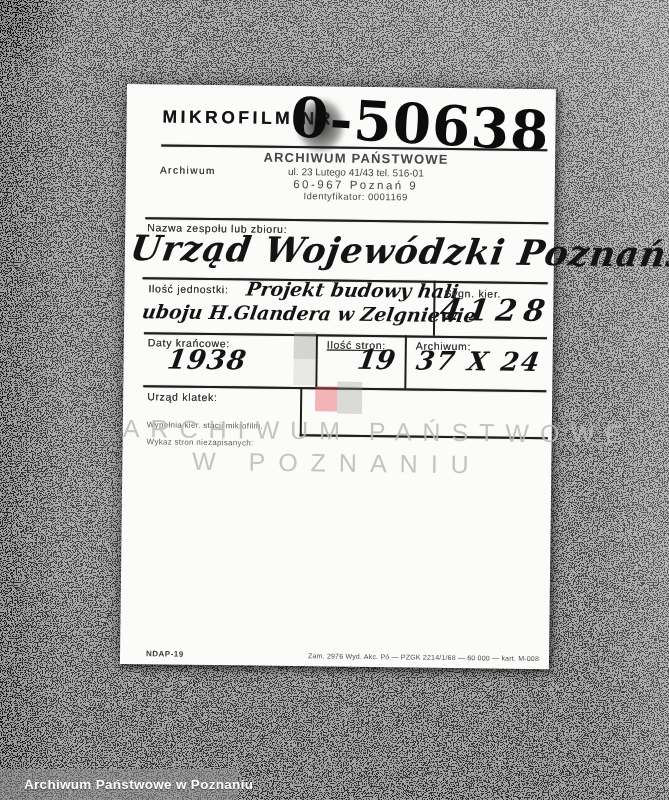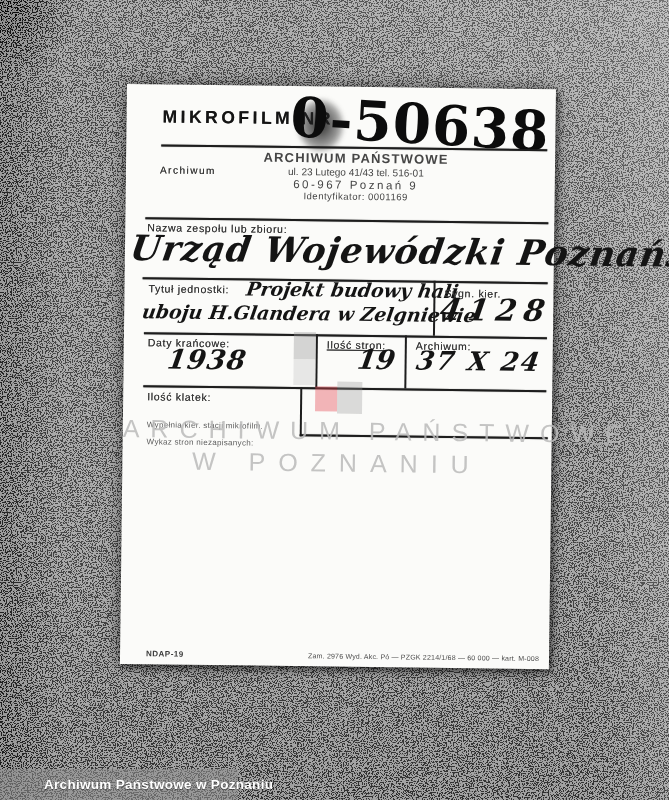--- a/index.html
+++ b/index.html
@@ -84,21 +84,21 @@
   .wm-sq-red{left:192px;top:300px;width:22px;height:25px;background:rgba(230,65,75,.38);}
   .wm-sq-c{left:214px;top:295px;width:25px;height:32px;background:rgba(150,150,150,.32);}
   .wm-line{left:0;right:0;text-align:center;font-size:25px;color:rgba(186,186,186,.85);
     font-family:"Liberation Sans",sans-serif;font-weight:400;white-space:nowrap;}
   .wm-line1{top:330px;letter-spacing:11px;}
   .wm-line2{top:362px;letter-spacing:13px;}
 
   
   .caption{position:absolute;left:0;top:769px;width:238px;height:31px;z-index:3;
     background:rgba(145,145,145,.58);}
-  .caption-text{display:block;margin-left:44px;line-height:31px;color:#fff;
+  .caption-text{display:block;margin-left:24px;line-height:31px;color:#fff;
     font-size:13.5px;font-weight:bold;letter-spacing:.3px;white-space:nowrap;
     text-shadow:0 1px 1px rgba(0,0,0,.45);}
 </style>
 </head>
 <body>
 
 <svg class="grain" xmlns="http://www.w3.org/2000/svg" width="669" height="800">
   <filter id="noise">
     <feTurbulence type="fractalNoise" baseFrequency="0.8" numOctaves="2" seed="7" stitchTiles="stitch"></feTurbulence>
     <feColorMatrix type="matrix" values="0 0 0 0 1  0 0 0 0 1  0 0 0 0 1  8 8 8 -21 0"></feColorMatrix>
@@ -119,39 +119,39 @@
     <div class="stamp-addr">ul. 23 Lutego 41/43 tel. 516-01</div>
     <div class="stamp-city">60-967 Poznań 9</div>
     <div class="stamp-id">Identyfikator: 0001169</div>
   </div>
   <div class="rule rule-2"></div>
 
   <div class="lbl-nazwa prt lbl">Nazwa zespołu lub zbioru:</div>
   <div class="hand hand-fonds">Urząd Wojewódzki Poznański</div>
   <div class="rule rule-3"></div>
 
-  <div class="lbl-tytul prt lbl">Tytuł jednostki:</div>
+  <div class="lbl-tytul prt lbl">Ilość jednostki:</div>
   <div class="hand hand-title1">Projekt budowy hali</div>
   <div class="hand hand-title2">uboju H.Glandera w Zelgniewie</div>
   <div class="vrule vdiv-sygn"></div>
   <div class="lbl-sygn prt lbl">Sygn. kier.</div>
   <div class="hand hand-sygn">4128</div>
   <div class="rule rule-4"></div>
 
   <div class="lbl-daty prt lbl">Daty krańcowe:</div>
   <div class="hand hand-daty">1938</div>
   <div class="vrule vdiv-1"></div>
   <div class="lbl-stron prt lbl">Ilość stron:</div>
   <div class="hand hand-stron">19</div>
   <div class="vrule vdiv-2"></div>
   <div class="lbl-wym prt lbl">Archiwum:</div>
   <div class="hand hand-wym">37 X 24</div>
   <div class="rule rule-5"></div>
 
-  <div class="lbl-klatek prt lbl">Ilość klatek:</div>
+  <div class="lbl-klatek prt lbl">Urząd klatek:</div>
   <div class="vrule vdiv-3"></div>
   <div class="rule rule-6"></div>
   <div class="note note1">Wypełnia kier. stacji mikrofilm.</div>
   <div class="note note2">Wykaz stron niezapisanych:</div>
 
   <div class="ndap">NDAP-19</div>
   <div class="printinfo">Zam. 2976 Wyd. Akc. Pó — PZGK 2214/1/68 — 60 000 — kart. M-008</div>
 
   <div class="wm wm-sq-a"></div>
   <div class="wm wm-sq-b"></div>

